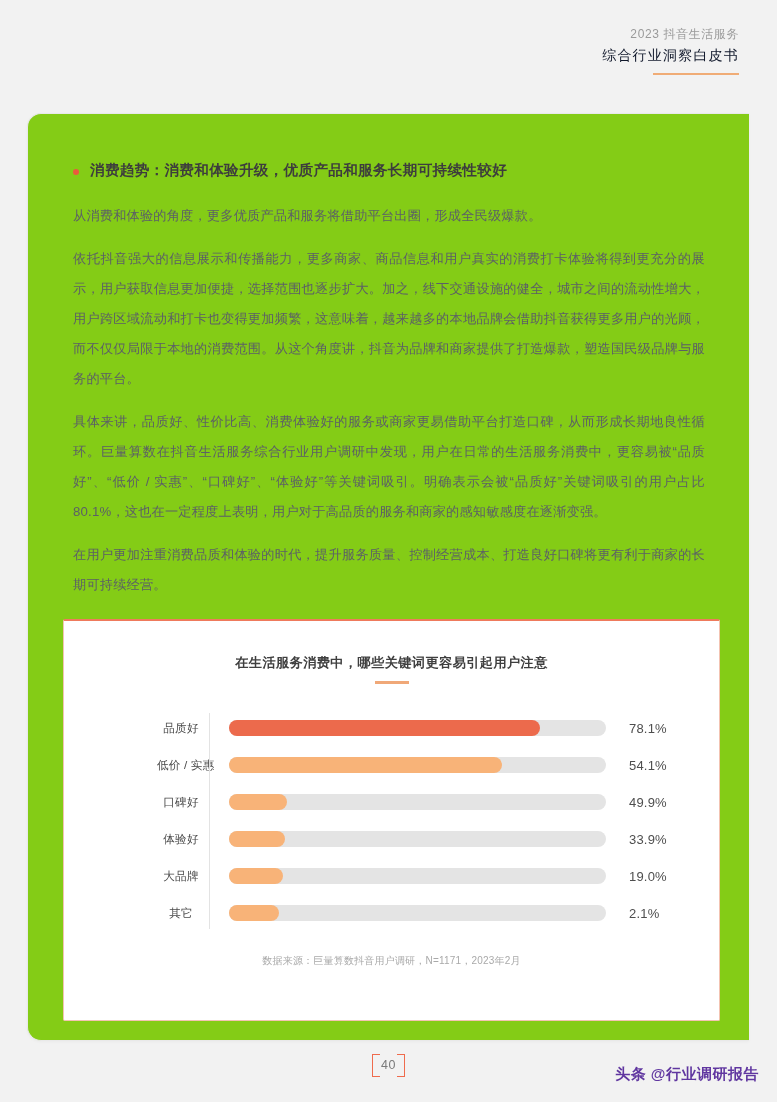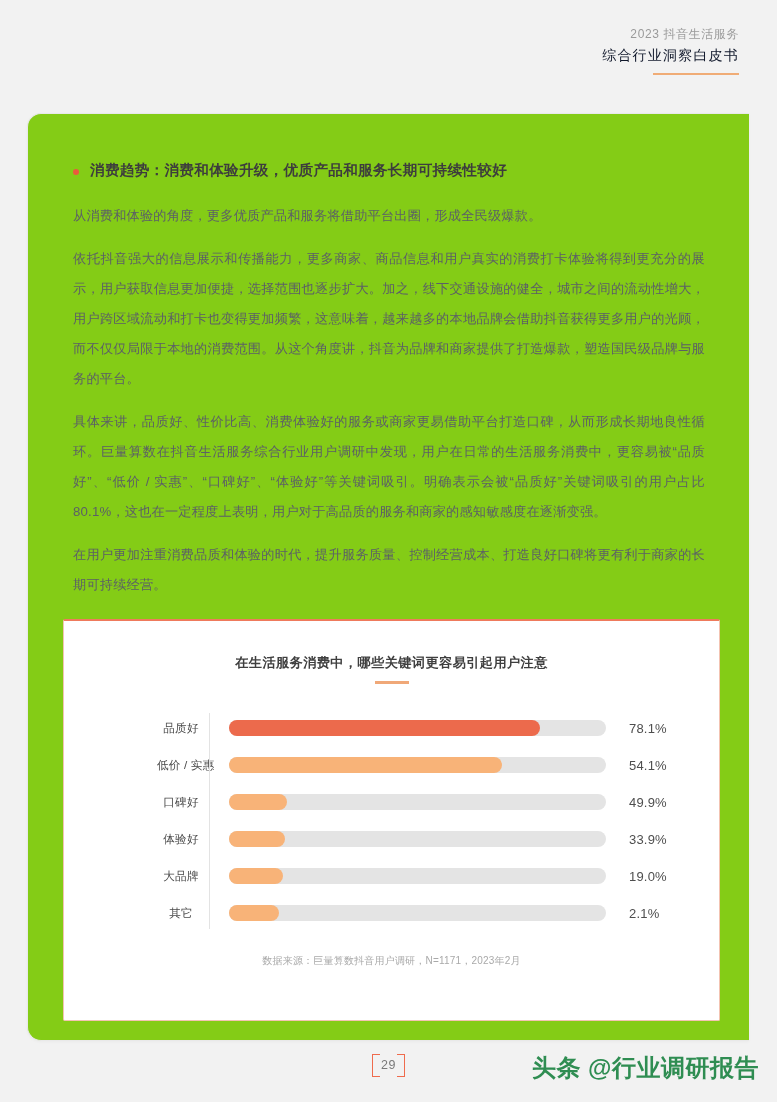--- a/index.html
+++ b/index.html
@@ -216,23 +216,23 @@
     border: 1.6px solid #ef6b4d;
   }
   .page-num-frame::before { left: 0;  border-right: none; }
   .page-num-frame::after  { right: 0; border-left: none; }
 
   
   .watermark {
     position: absolute;
     right: 18px;
     bottom: 18px;
-    font-size: 24px;
+    font-size: 15px;
     font-weight: bold;
-    color: #15803d;
+    color: #4c1d95;
     letter-spacing: .5px;
     opacity: .88;
     white-space: nowrap;
   }
 </style>
 </head>
 <body>
 
 <div class="page">
 
@@ -304,18 +304,18 @@
             </div>
             <div class="bar-value">2.1%</div>
           </div>
         </div>
 
       <div class="chart-source">数据来源：巨量算数抖音用户调研，N=1171，2023年2月</div>
     </div>
   </div>
 
   <div class="page-num">
-    <div class="page-num-frame">29</div>
+    <div class="page-num-frame">40</div>
   </div>
 
   <div class="watermark">头条 @行业调研报告</div>
 
 </div>
 
 </body></html>

